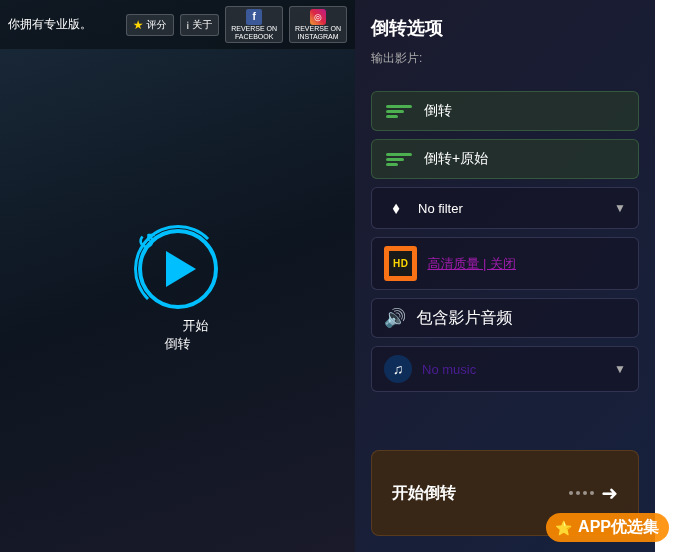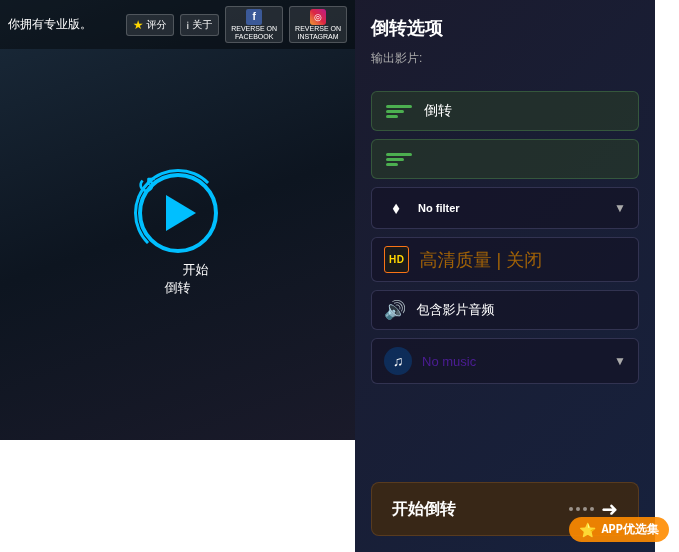--- a/index.html
+++ b/index.html
@@ -7,21 +7,21 @@
       width: 679px;
       height: 552px;
       overflow: hidden;
       font-family: 'Arial', sans-serif;
       display: flex;
     }
 
     
     .left-panel {
       width: 355px;
-      height: 440px;
+      height: 552px;
       background: linear-gradient(160deg, #1a2a3a 0%, #0d1520 50%, #1a1a2a 100%);
       position: relative;
       display: flex;
       flex-direction: column;
     }
 
     .top-bar {
       background: rgba(0,0,0,0.4);
       padding: 6px 8px;
       display: flex;
@@ -307,81 +307,81 @@
       justify-content: center;
       color: #fff;
       font-size: 16px;
     }
 
     .filter-select {
       flex: 1;
       background: transparent;
       border: none;
       color: #fff;
-      font-size: 11px;
+      font-size: 13px;
       outline: none;
       cursor: pointer;
       -webkit-appearance: none;
       appearance: none;
-      font-weight: bold;
     }
 
     .select-arrow {
       color: #aaa;
       font-size: 12px;
     }
 
     .hd-row {
       display: flex;
       align-items: center;
       background: rgba(20,20,40,0.8);
       border: 1px solid rgba(80,80,120,0.5);
       border-radius: 6px;
       padding: 8px 12px;
       margin-bottom: 8px;
       gap: 10px;
     }
 
     .hd-badge {
       background: #1a1a1a;
-      border: 1px solid #f97316;
+      border: 5px solid #f97316;
       border-radius: 3px;
       color: #FFD700;
       font-size: 10px;
       font-weight: bold;
       padding: 7px 4px;
       letter-spacing: 0.5px;
       text-align: center;
     }
 
     .hd-text {
-      color: #a16207;
-      font-size: 18px;
-      flex: 1;
+      color: #a21caf;
+      font-size: 13px;
+      flex: 1;
+      text-decoration: underline;
     }
 
     .audio-row {
       display: flex;
       align-items: center;
       background: rgba(20,20,40,0.8);
       border: 1px solid rgba(80,80,120,0.5);
       border-radius: 6px;
       padding: 8px 12px;
       margin-bottom: 8px;
       gap: 10px;
     }
 
     .speaker-icon {
       color: #00bfff;
       font-size: 18px;
     }
 
     .audio-text {
       color: #fff;
-      font-size: 13px;
+      font-size: 16px;
       flex: 1;
     }
 
     .music-row {
       display: flex;
       align-items: center;
       background: rgba(20,20,40,0.8);
       border: 1px solid rgba(80,80,120,0.5);
       border-radius: 6px;
       padding: 8px 12px;
@@ -410,21 +410,21 @@
       outline: none;
       cursor: pointer;
       -webkit-appearance: none;
       appearance: none;
     }
 
     .start-btn {
       background: rgba(60,40,20,0.9);
       border: 1px solid rgba(120,80,40,0.5);
       border-radius: 8px;
-      padding: 14px 20px;
+      padding: 30px 20px;
       display: flex;
       align-items: center;
       justify-content: space-between;
       cursor: pointer;
       margin-top: auto;
     }
 
     .start-btn-text {
       color: #fff;
       font-size: 16px;
@@ -464,23 +464,22 @@
       z-index: 100;
     }
 
     .watermark-icon {
       color: #fff;
       font-size: 14px;
     }
 
     .watermark-text {
       color: #fff;
-      font-size: 12px;
+      font-size: 16px;
       font-weight: bold;
-      font-family: Liberation Mono, monospace;
     }
   </style>
 </head>
 <body>
 
 <div class="left-panel">
   <div class="top-bar">
     <span class="promo-text">你拥有专业版。</span>
     <button class="top-btn">
       <span class="star-icon-badge">★</span>
@@ -535,20 +534,21 @@
     </div>
 
     <div class="option-row">
       <div class="option-icon">
         <div class="rev-icon">
           <div class="rev-line" style="background:#4CAF50;"></div>
           <div class="rev-line rev-line-mid" style="background:#4CAF50;"></div>
           <div class="rev-line" style="background:#4CAF50;width:12px;"></div>
         </div>
       </div>
+      <span class="option-text">倒转+原始</span>
     </div>
 
 
     <div class="filter-row">
       <div class="filter-icon">⬧</div>
       <span class="filter-select">No filter</span>
       <span class="select-arrow">▼</span>
     </div>
 
     <div class="hd-row">

